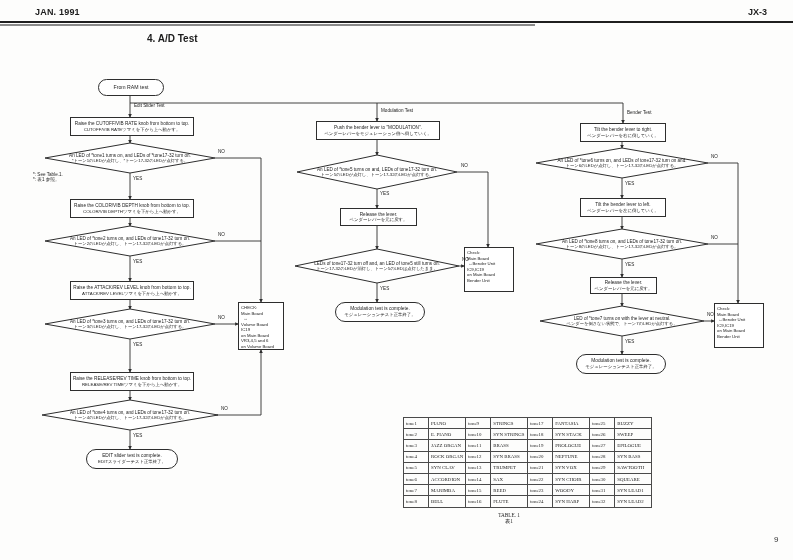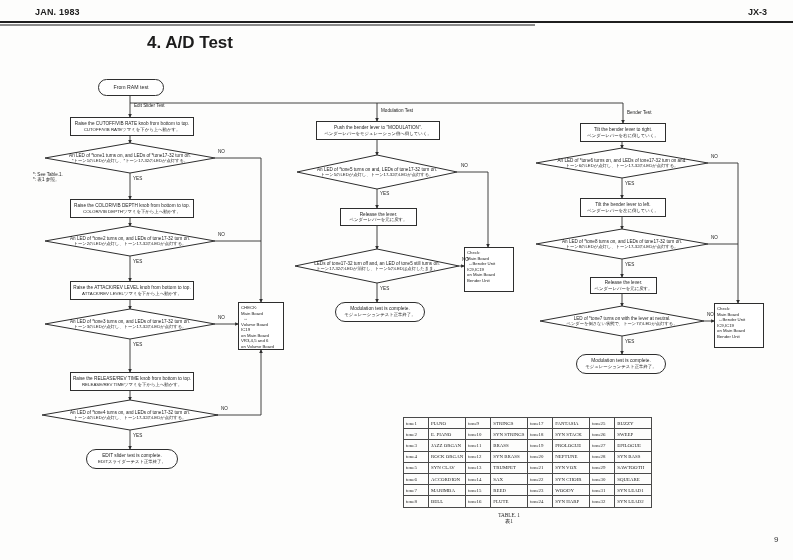--- a/index.html
+++ b/index.html
@@ -3,21 +3,21 @@
 <meta charset="utf-8">
 <style>
   html,body{margin:0;padding:0;}
   body{background:#e9e9e7;font-family:"Liberation Sans",sans-serif;}
   .page{position:relative;width:793px;height:560px;background:#fdfdfc;overflow:hidden;color:#1c1c1c;}
   .abs{position:absolute;}
   .hdr-date{font-size:9px;font-weight:bold;letter-spacing:.2px;}
   .hdr-model{font-size:9px;font-weight:bold;}
   .rule1{height:2px;background:#1f1f1f;}
   .rule2{height:2px;background:#8a8a8a;filter:blur(.4px);}
-  .title{font-size:17px;font-weight:bold;}
+  .title{font-size:10px;font-weight:bold;}
   .pagenum{font-size:8px;color:#333;}
   .wires{position:absolute;left:0;top:0;}
   .oval{border:1px solid #2e2e2e;border-radius:999px;background:#fff;
         display:flex;flex-direction:column;align-items:center;justify-content:center;
         text-align:center;line-height:5.6px;}
   .oval .en{font-size:4.8px;}
   .oval .jp{font-size:4.4px;}
   .start{font-size:5.2px;}
   .pbox{border:1px solid #2e2e2e;background:#fff;display:flex;flex-direction:column;
         align-items:center;justify-content:center;text-align:center;line-height:5.5px;}
@@ -36,21 +36,21 @@
               padding:0 2px;white-space:nowrap;}
   .tonetbl td.grp{border-left:1.6px solid #4a4a4a;}
   .tonetbl{border:1.4px solid #3a3a3a;}
   .cap{font-size:5.2px;text-align:center;line-height:6px;font-family:"Liberation Serif",serif;}
 </style>
 </head>
 <body>
 
 <div class="page">
 
-  <div class="abs hdr-date" style="left:35px;top:7px;">JAN. 1983</div>
+  <div class="abs hdr-date" style="left:35px;top:7px;">JAN. 1991</div>
   <div class="abs hdr-model" style="left:748px;top:7px;">JX-3</div>
   <div class="abs rule1" style="left:0;top:21px;width:793px;"></div>
   <div class="abs rule2" style="left:0;top:24px;width:535px;"></div>
   <div class="abs title" style="left:147px;top:33px;">4. A/D Test</div>
   <div class="abs pagenum" style="left:774px;top:535px;">9</div>
 
   <svg class="wires" width="793" height="560">
     <defs>
       <marker id="a" markerWidth="5" markerHeight="5" refX="3.2" refY="2" orient="auto">
         <path d="M0,0 L4,2 L0,4 z" fill="#2e2e2e"></path>

